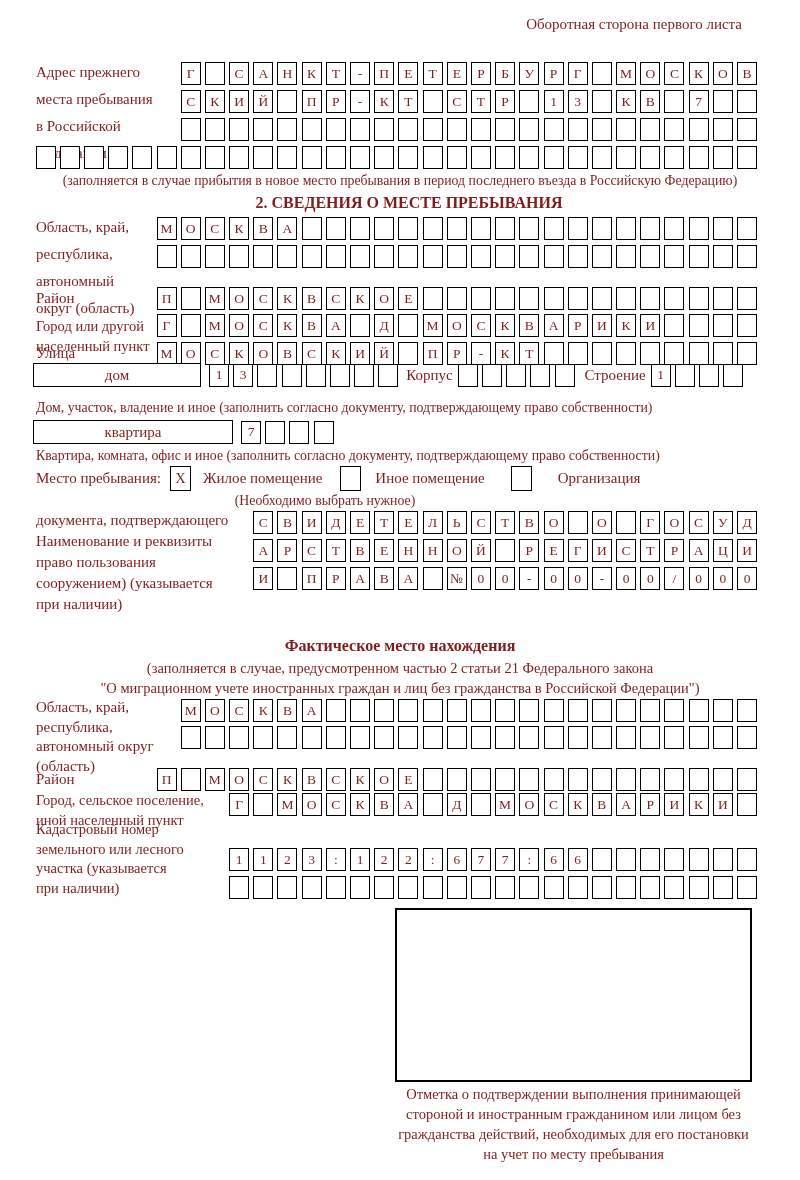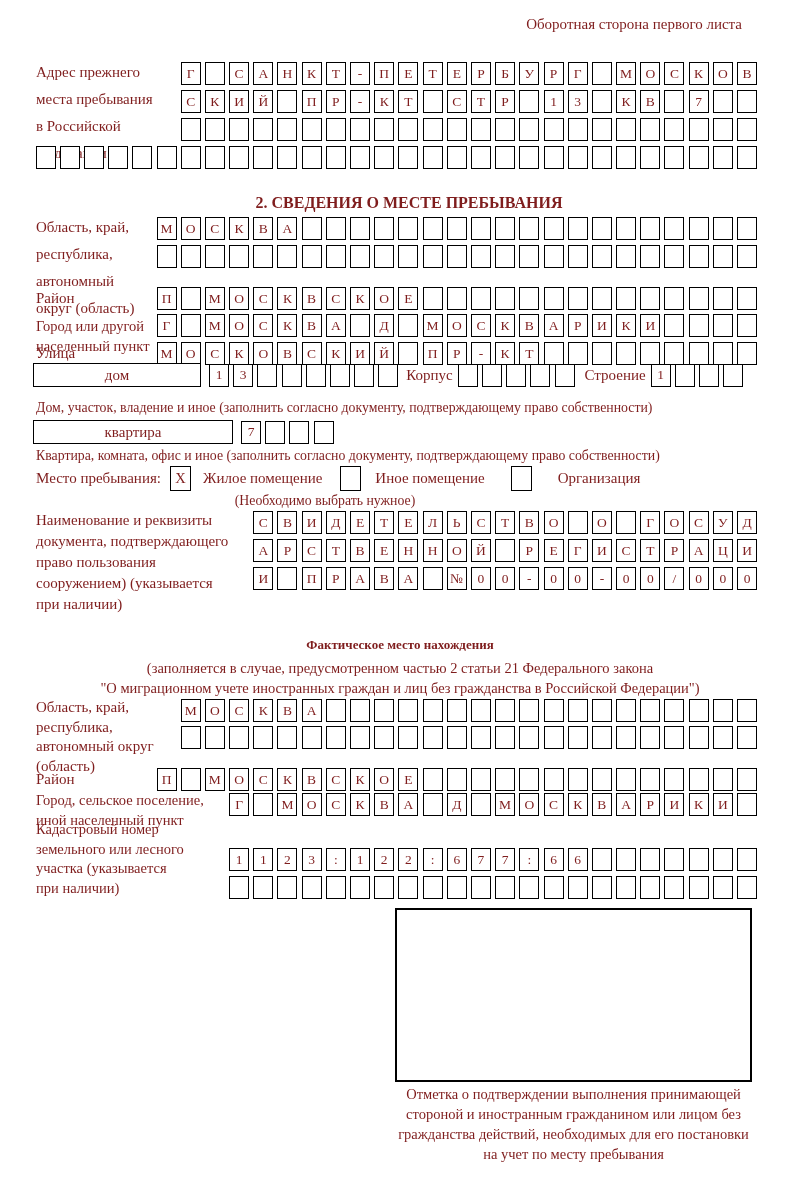--- a/index.html
+++ b/index.html
@@ -139,20 +139,21 @@
       <span class="box"></span>
       <span class="box"></span>
       <span class="box"></span>
       <span class="box"></span>
       <span class="box"></span>
       <span class="box"></span>
       <span class="box"></span>
       <span class="box"></span>
       <span class="box"></span>
     </div>
+  <div class="abs center note" style="top:173px;">(заполняется в случае прибытия в новое место пребывания в период последнего въезда в Российскую Федерацию)</div>
 
   <div class="abs center bold" style="top:194px;font-size:16px;padding-left:9px;">2. СВЕДЕНИЯ О МЕСТЕ ПРЕБЫВАНИЯ</div>
 
   <div class="abs lbl" style="left:36px;top:214px;">
       <div>Область, край,</div>
       <div>республика,</div>
       <div>автономный</div>
       <div>округ (область)</div>
     </div>
   <div class="box-row" style="top:217px;right:43px;">
@@ -346,22 +347,22 @@
     <div class="chk" style="margin-left:9px;">X</div>
     <div class="opt" style="margin-left:12px;">Жилое помещение</div>
     <div class="chk" style="margin-left:18px;"></div>
     <div class="opt" style="margin-left:14px;text-align:center;">Иное помещение</div>
     <div class="chk" style="margin-left:26px;"></div>
     <div class="opt" style="margin-left:26px;">Организация</div>
   </div>
   <div class="abs note" style="left:150px;top:493px;width:350px;text-align:center;">(Необходимо выбрать нужное)</div>
 
   <div class="abs" style="left:36px;top:510px;font-size:15px;line-height:21px;">
+      <div>документа, подтверждающего</div>
       <div>Наименование и реквизиты</div>
-      <div>документа, подтверждающего</div>
       <div>право пользования</div>
       <div>сооружением) (указывается</div>
       <div>при наличии)</div>
     </div>
   <div class="box-row" style="top:511px;right:43px;">
       <span class="box">С</span>
       <span class="box">В</span>
       <span class="box">И</span>
       <span class="box">Д</span>
       <span class="box">Е</span>
@@ -422,21 +423,21 @@
       <span class="box">0</span>
       <span class="box">-</span>
       <span class="box">0</span>
       <span class="box">0</span>
       <span class="box">/</span>
       <span class="box">0</span>
       <span class="box">0</span>
       <span class="box">0</span>
     </div>
 
-  <div class="abs center bold" style="top:637px;font-size:13px;">Фактическое место нахождения</div>
+  <div class="abs center bold" style="top:637px;font-size:16px;">Фактическое место нахождения</div>
   <div class="abs center" style="top:660px;font-size:14.5px;">(заполняется в случае, предусмотренном частью 2 статьи 21 Федерального закона</div>
   <div class="abs center" style="top:680px;font-size:14.5px;">"О миграционном учете иностранных граждан и лиц без гражданства в Российской Федерации")</div>
 
   <div class="abs lbl-tight" style="left:36px;top:698px;font-size:15px;">
       <div>Область, край,</div>
       <div>республика,</div>
       <div>автономный округ</div>
       <div>(область)</div>
     </div>
   <div class="box-row" style="top:699px;right:43px;">

